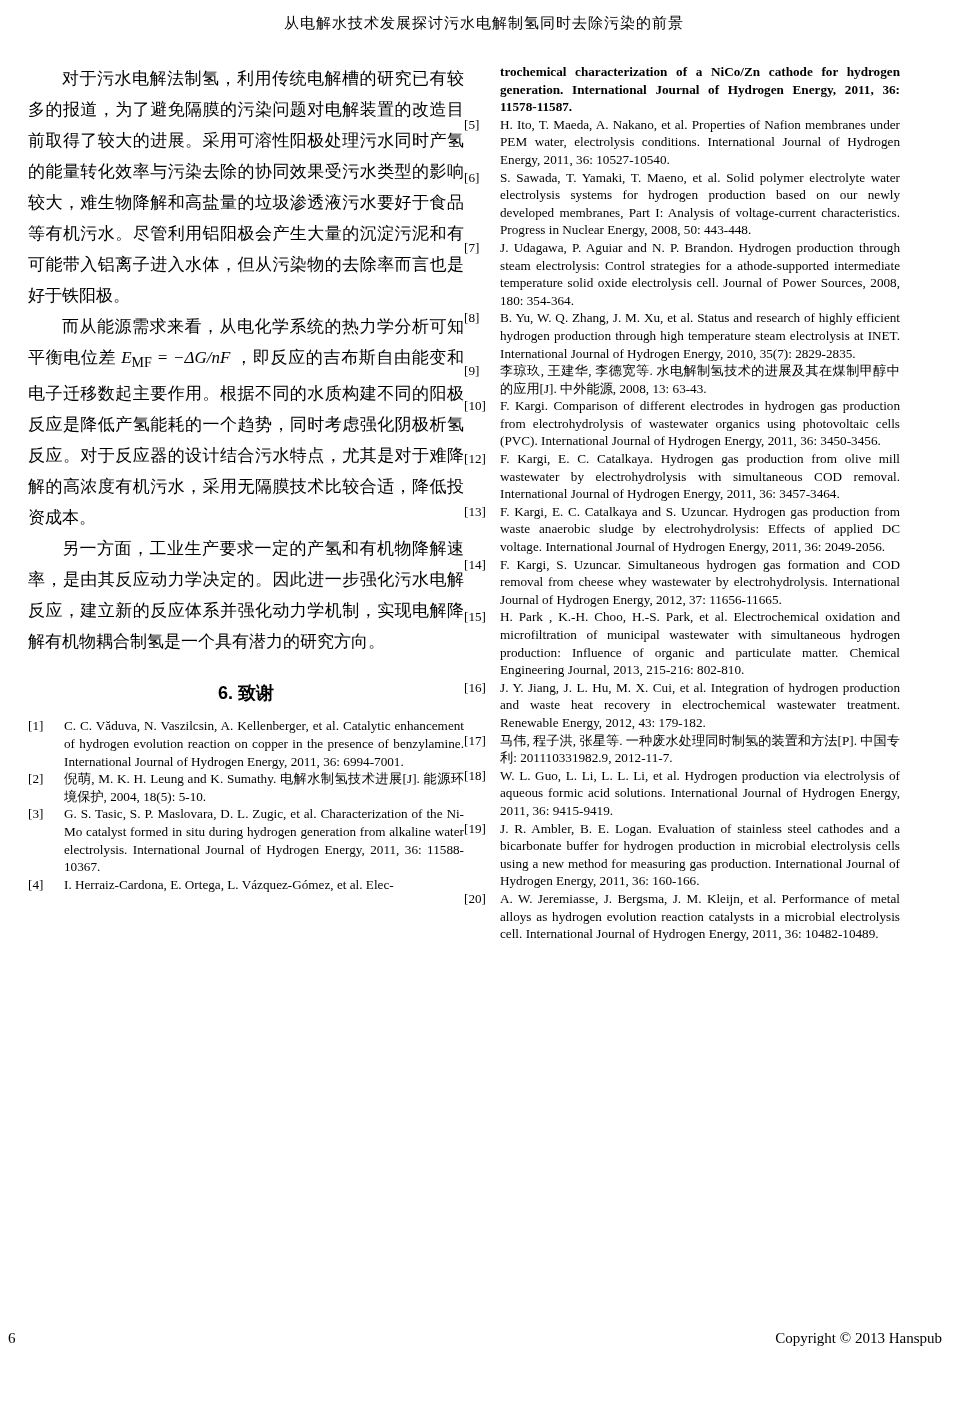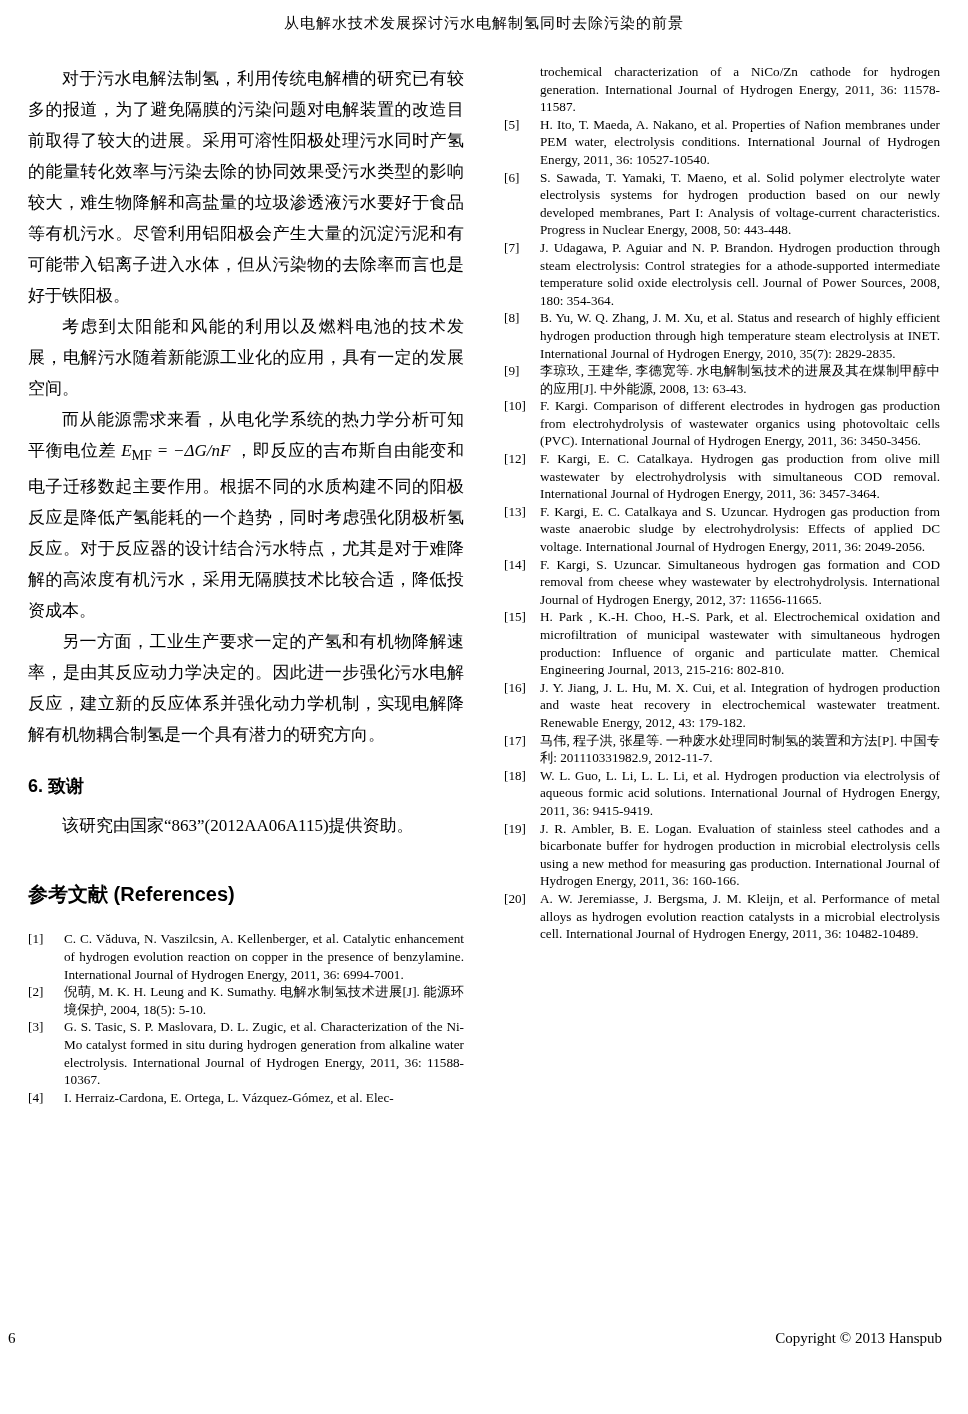--- a/index.html
+++ b/index.html
@@ -11,53 +11,54 @@
     position:relative;
     overflow:hidden;
   }
   .page { position:relative; width:968px; height:1359px; padding:12px 28px 8px 28px; }
   .running-header {
     text-align:center;
     font-size:15px;
     letter-spacing:1px;
     padding-top:2px;
   }
-  .columns { display:flex; gap:40px; margin-top:30px; align-items:flex-start; }
+  .columns { display:flex; margin-top:30px; align-items:flex-start; }
   .col { width:436px; min-width:0; }
 
   
   .cn {
     font-size:17px;
     line-height:31px;
     text-align:justify;
     text-indent:2em;
     text-justify:inter-ideograph;
   }
   .formula i { font-style:italic; }
   .formula sub { font-size:14px; }
 
   .section-heading {
     font-size:18px;
     font-weight:bold;
     margin:24px 0 12px 0;
     font-family:"Liberation Sans","DejaVu Sans",sans-serif;
+    text-align:center;
   }
   .refs-heading {
     font-size:20px;
     font-weight:bold;
     margin:40px 0 22px 0;
     font-family:"Liberation Sans","DejaVu Sans",sans-serif;
   }
 
   
   .ref-list { font-size:13.2px; line-height:17.6px; }
   .ref-item { display:flex; }
   .ref-label { width:36px; flex:0 0 36px; }
   .ref-text { flex:1; text-align:justify; }
-  .ref-cont { margin-left:36px; text-align:justify; font-size:13.2px; line-height:17.6px; }
+  .ref-cont { margin-left:36px; text-align:justify; font-size:13.2px; line-height:17.6px;font-weight:bold; }
 
   .footer {
     position:absolute;
     bottom:12px; left:8px; right:26px;
     display:flex;
     justify-content:space-between;
     font-size:15px;
   }
 </style>
 </head>
@@ -66,28 +67,25 @@
 <div class="page">
 
   <div class="running-header">
     <span>从电解水技术发展探讨污水电解制氢同时去除污染的前景</span>
   </div>
 
   <div class="columns">
 
     <div class="col">
       <p class="cn">对于污水电解法制氢，利用传统电解槽的研究已有较多的报道，为了避免隔膜的污染问题对电解装置的改造目前取得了较大的进展。采用可溶性阳极处理污水同时产氢的能量转化效率与污染去除的协同效果受污水类型的影响较大，难生物降解和高盐量的垃圾渗透液污水要好于食品等有机污水。尽管利用铝阳极会产生大量的沉淀污泥和有可能带入铝离子进入水体，但从污染物的去除率而言也是好于铁阳极。</p>
-      <p class="cn">考虑到太阳能和风能的利用以及燃料电池的技术发展，电解污水随着新能源工业化的应用，具有一定的发展空间。</p>
       <p class="cn"><span>而从能源需求来看，从电化学系统的热力学分析可知平衡电位差 </span><span class="formula"><i>E</i><sub>MF</sub><i> = −ΔG/nF</i></span><span> ，即反应的吉布斯自由能变和电子迁移数起主要作用。根据不同的水质构建不同的阳极反应是降低产氢能耗的一个趋势，同时考虑强化阴极析氢反应。对于反应器的设计结合污水特点，尤其是对于难降解的高浓度有机污水，采用无隔膜技术比较合适，降低投资成本。</span></p>
       <p class="cn">另一方面，工业生产要求一定的产氢和有机物降解速率，是由其反应动力学决定的。因此进一步强化污水电解反应，建立新的反应体系并强化动力学机制，实现电解降解有机物耦合制氢是一个具有潜力的研究方向。</p>
 
       <h2 class="section-heading">6. 致谢</h2>
-      <p class="cn">该研究由国家“863”(2012AA06A115)提供资助。</p>
 
-      <h2 class="refs-heading">参考文献  (References)</h2>
 
       <div class="ref-list" id="refs-left">
           <div class="ref-item">
             <span class="ref-label">[1]</span>
             <span class="ref-text">C. C. Văduva, N. Vaszilcsin, A. Kellenberger, et al. Catalytic enhancement of hydrogen evolution reaction on copper in the presence of benzylamine. International Journal of Hydrogen Energy, 2011, 36: 6994-7001.</span>
           </div>
           <div class="ref-item">
             <span class="ref-label">[2]</span>
             <span class="ref-text">倪萌, M. K. H. Leung and K. Sumathy. 电解水制氢技术进展[J]. 能源环境保护, 2004, 18(5): 5-10.</span>
           </div>

